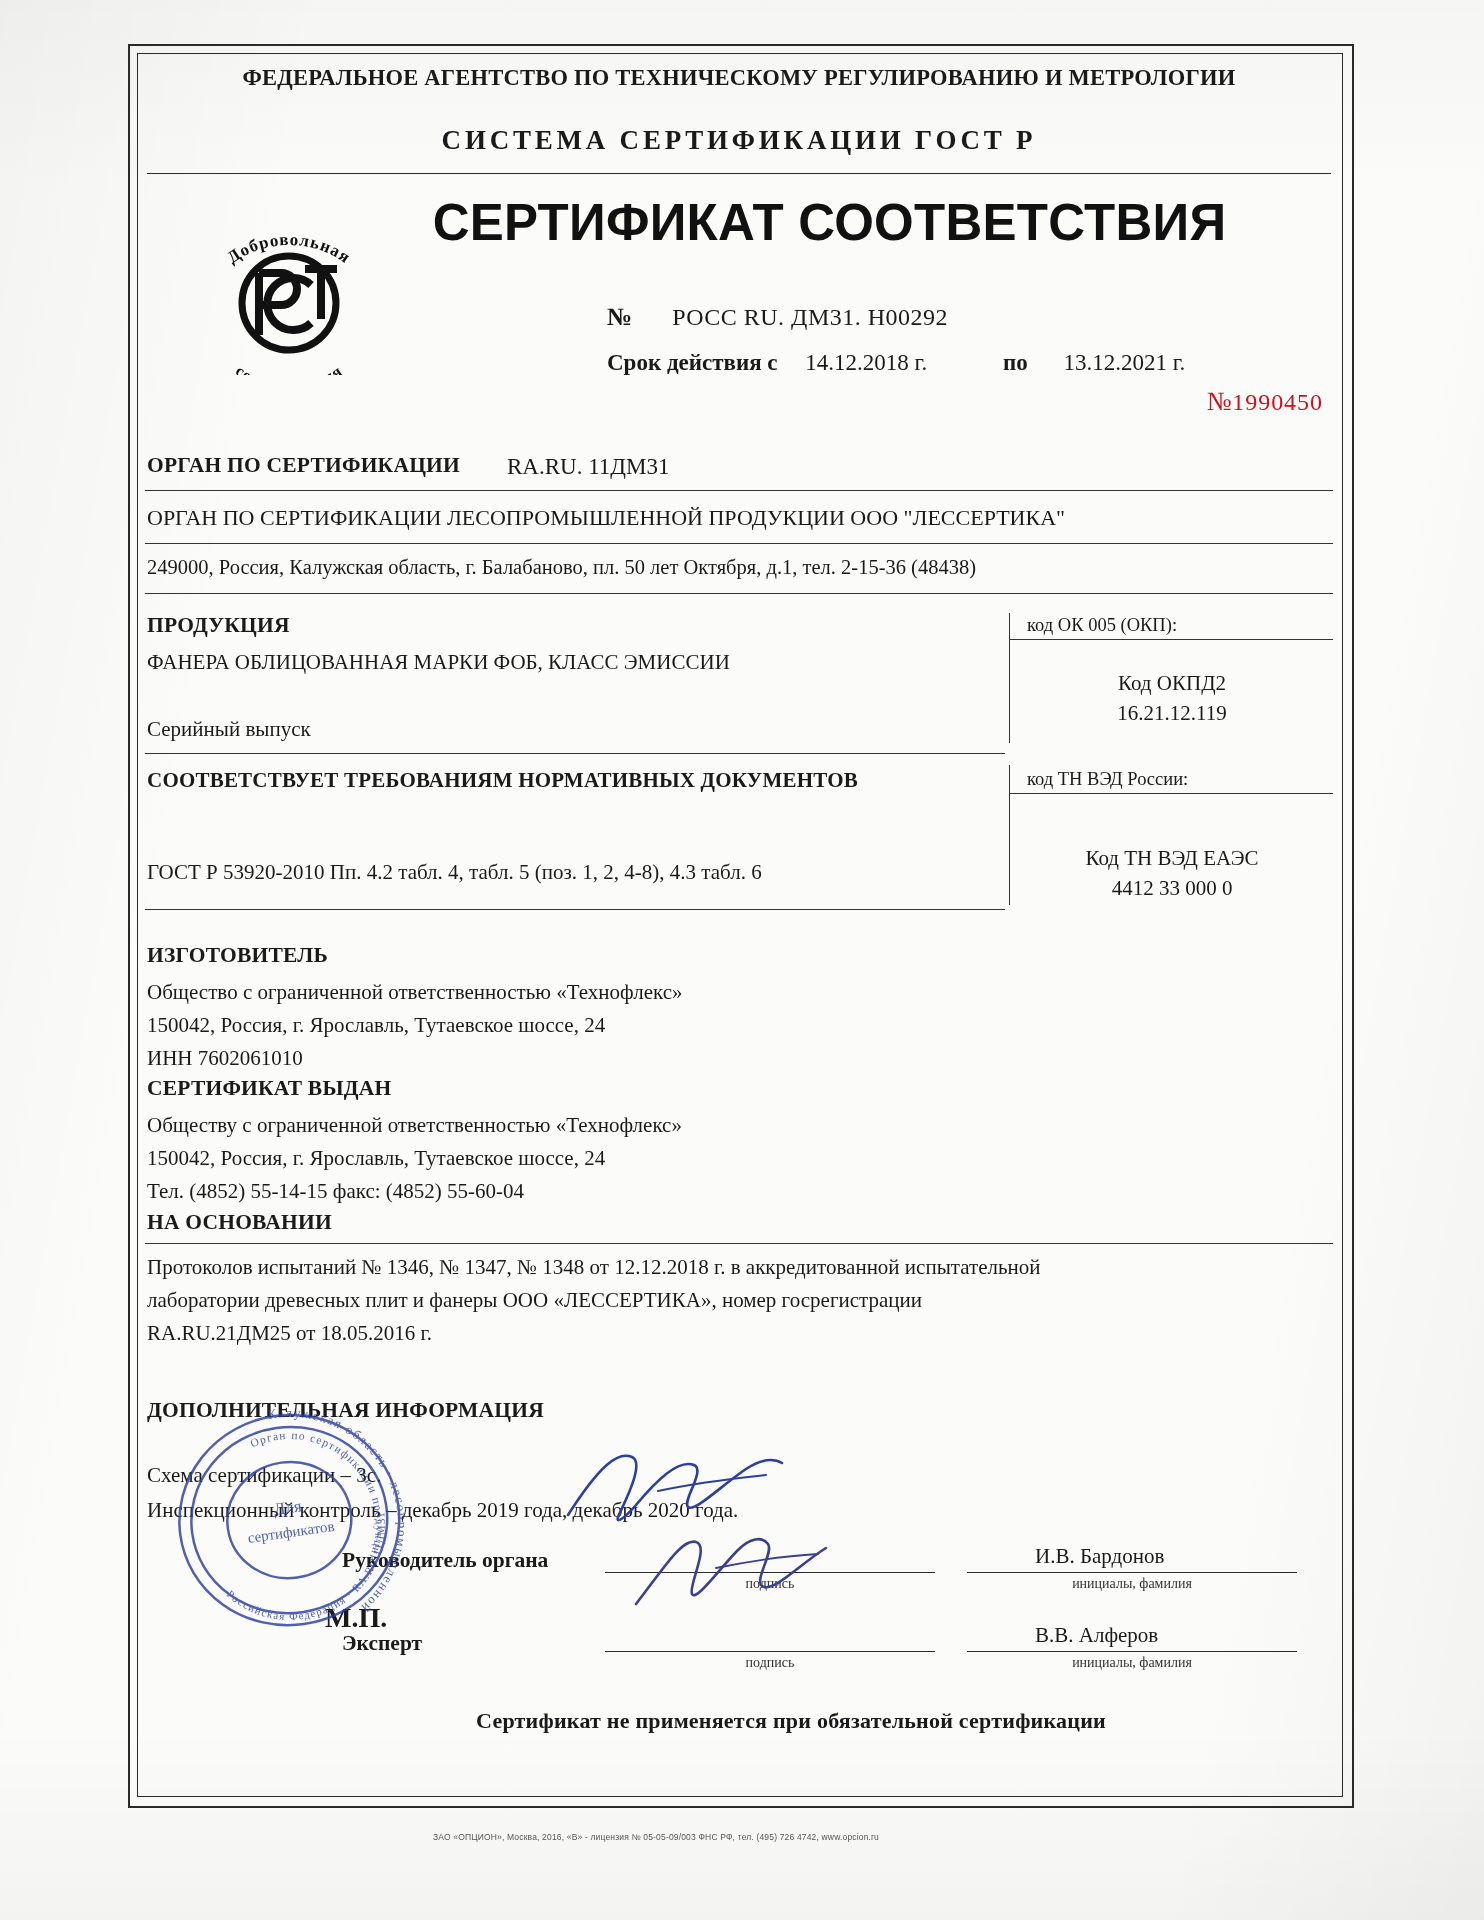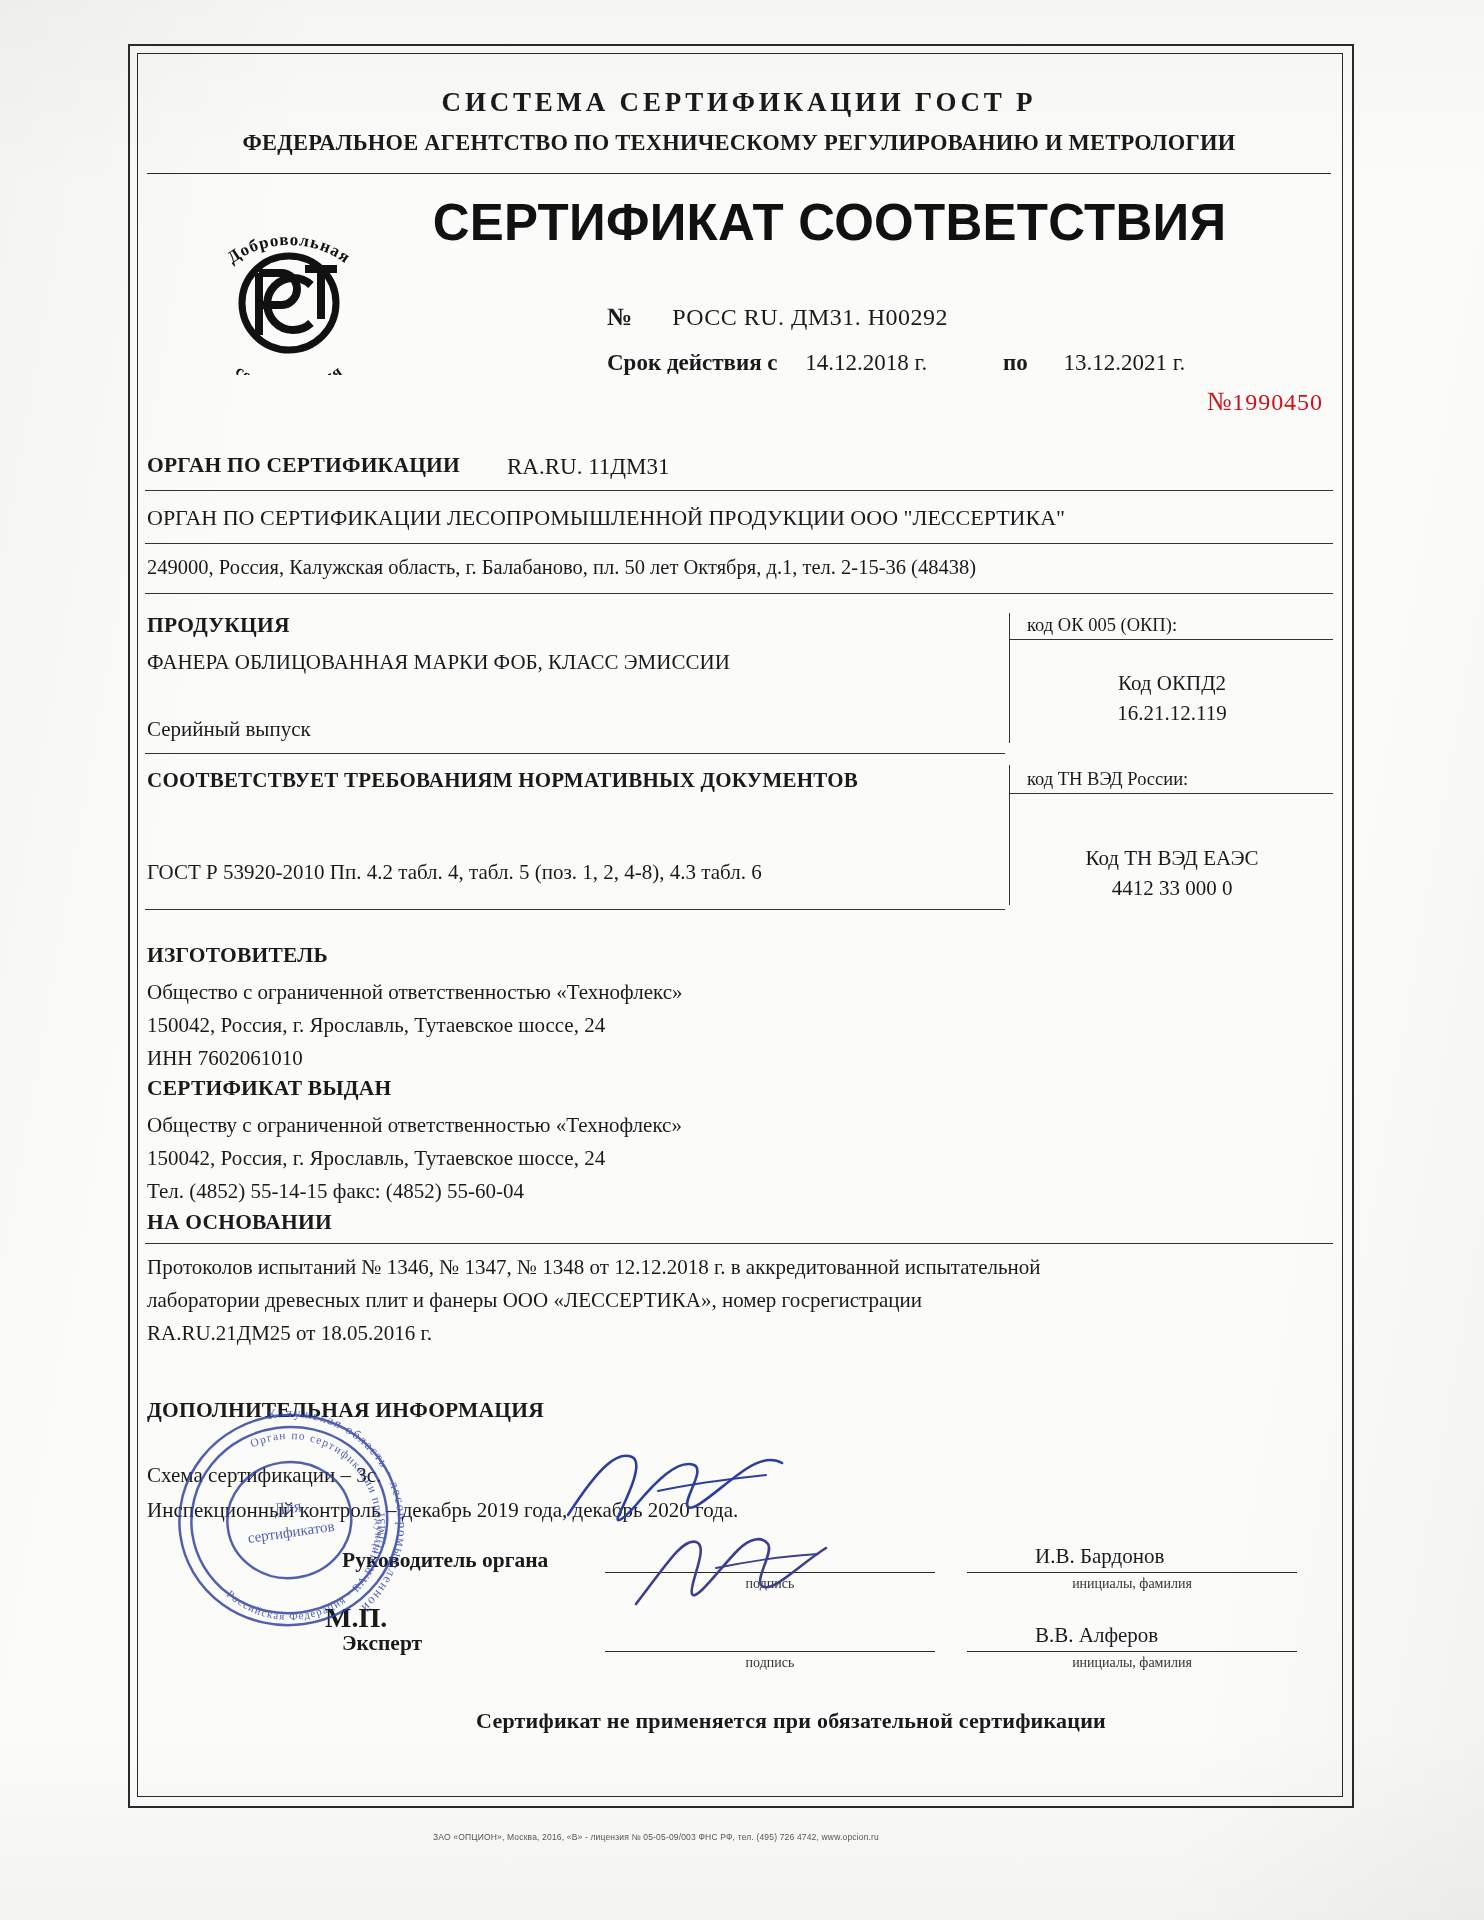--- a/index.html
+++ b/index.html
@@ -228,22 +228,22 @@
 </head>
 <body>
 
 <div class="page">
 
   <div class="outer-frame"></div>
   <div class="inner-frame"></div>
 
   <div class="content">
 
+    <div class="hdr hdr-line2">ФЕДЕРАЛЬНОЕ АГЕНТСТВО ПО ТЕХНИЧЕСКОМУ РЕГУЛИРОВАНИЮ И МЕТРОЛОГИИ</div>
     <div class="hdr hdr-line1">СИСТЕМА СЕРТИФИКАЦИИ ГОСТ Р</div>
-    <div class="hdr hdr-line2">ФЕДЕРАЛЬНОЕ АГЕНТСТВО ПО ТЕХНИЧЕСКОМУ РЕГУЛИРОВАНИЮ И МЕТРОЛОГИИ</div>
     <div class="hdr-rule"></div>
 
     <div class="title">СЕРТИФИКАТ СООТВЕТСТВИЯ</div>
 
     <div class="logo">
       <svg width="208" height="150" viewBox="0 0 208 150">
         <defs>
           <path id="arcTop" d="M 20,92 A 84,72 0 0 1 188,92" fill="none"></path>
           <path id="arcBot" d="M 22,96 A 82,70 0 0 0 186,96" fill="none"></path>
         </defs>

